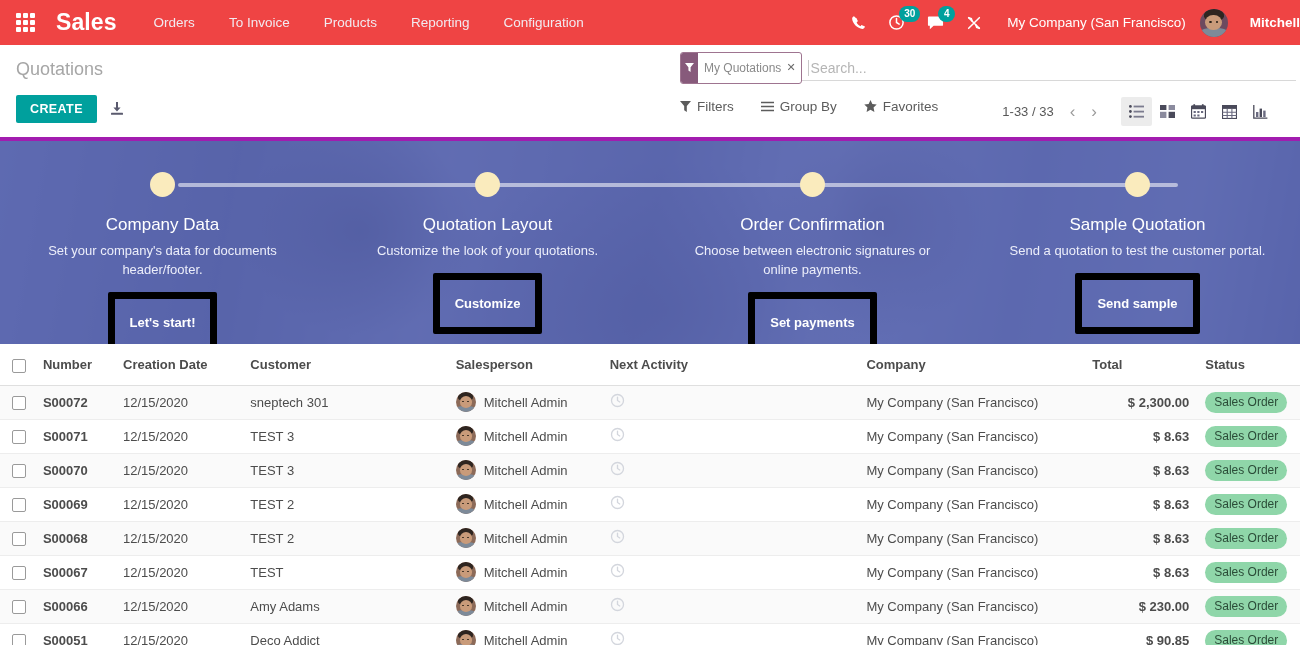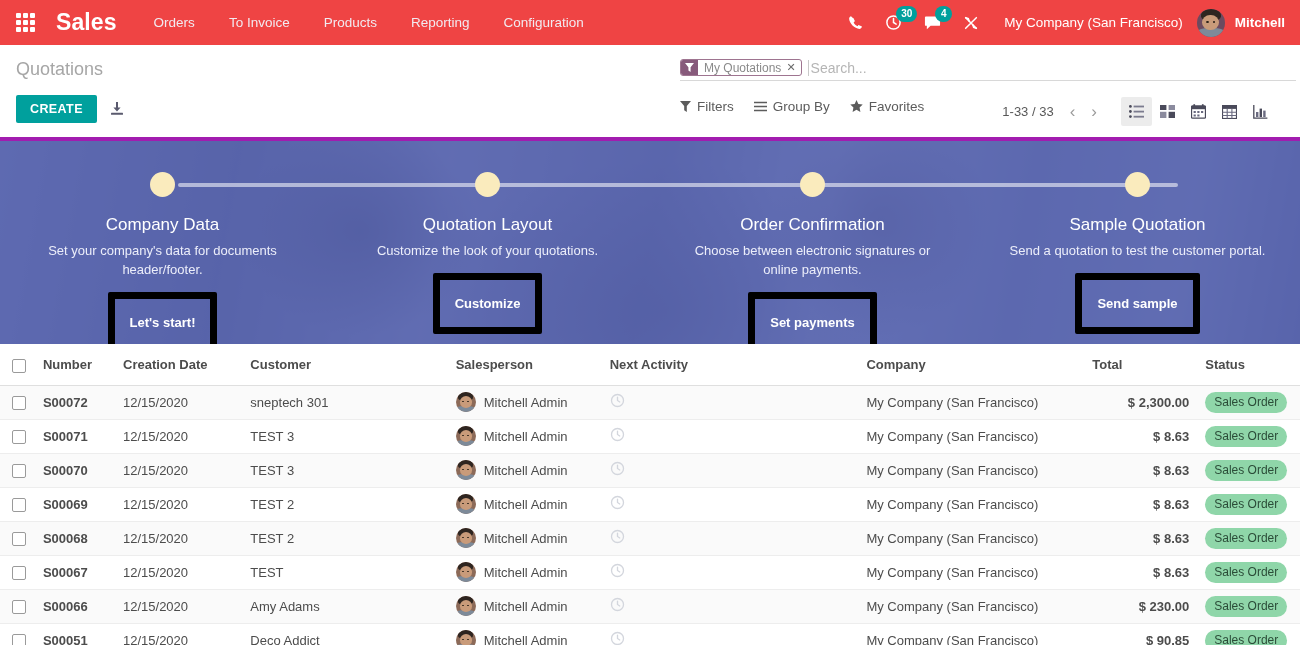--- a/index.html
+++ b/index.html
@@ -87,22 +87,22 @@
   }
   .company-name {
     color: #fff;
     font-size: 13.5px;
     padding: 0 14px;
     white-space: nowrap;
     cursor: pointer;
   }
   .user-menu {
     display: flex; align-items: center;
-    gap: 10px;
-    padding-right: 15px;
+    gap: 22px;
+    padding-right: 0;
     cursor: pointer;
     white-space: nowrap;
     justify-content: flex-end;
   }
   .avatar-nav {
     width: 28px; height: 28px;
     border-radius: 50%;
     overflow: hidden;
     flex: 0 0 28px;
     background: #6d4a5f;
@@ -142,21 +142,21 @@
     align-items: center;
     height: 24px;
     padding-bottom: 2px;
   }
   .facet {
     display: flex;
     align-items: stretch;
     border: 1px solid #9e7490;
     border-radius: 3px;
     overflow: hidden;
-    height: 17px;
+    height: 32px;
     font-size: 12px;
     margin-right: 6px;
     background: #fff;
   }
   .facet-icon {
     background: #875A7B;
     color: #fff;
     display: flex; align-items: center; justify-content: center;
     padding: 0 4px;
   }
@@ -210,21 +210,21 @@
     color: #6b6b80;
     cursor: pointer;
     display: flex; align-items: center;
   }
 
   .cp-filters {
     position: absolute;
     left: 676px; top: 12px;
     display: flex;
     align-items: flex-end;
-    gap: 20px;
+    gap: 27px;
   }
   .cp-filters .f-item {
     display: flex; align-items: center; gap: 6px;
     color: #5c5c5c;
     font-size: 13.5px;
     cursor: pointer;
     white-space: nowrap;
   }
   .cp-right {
     position: absolute;

